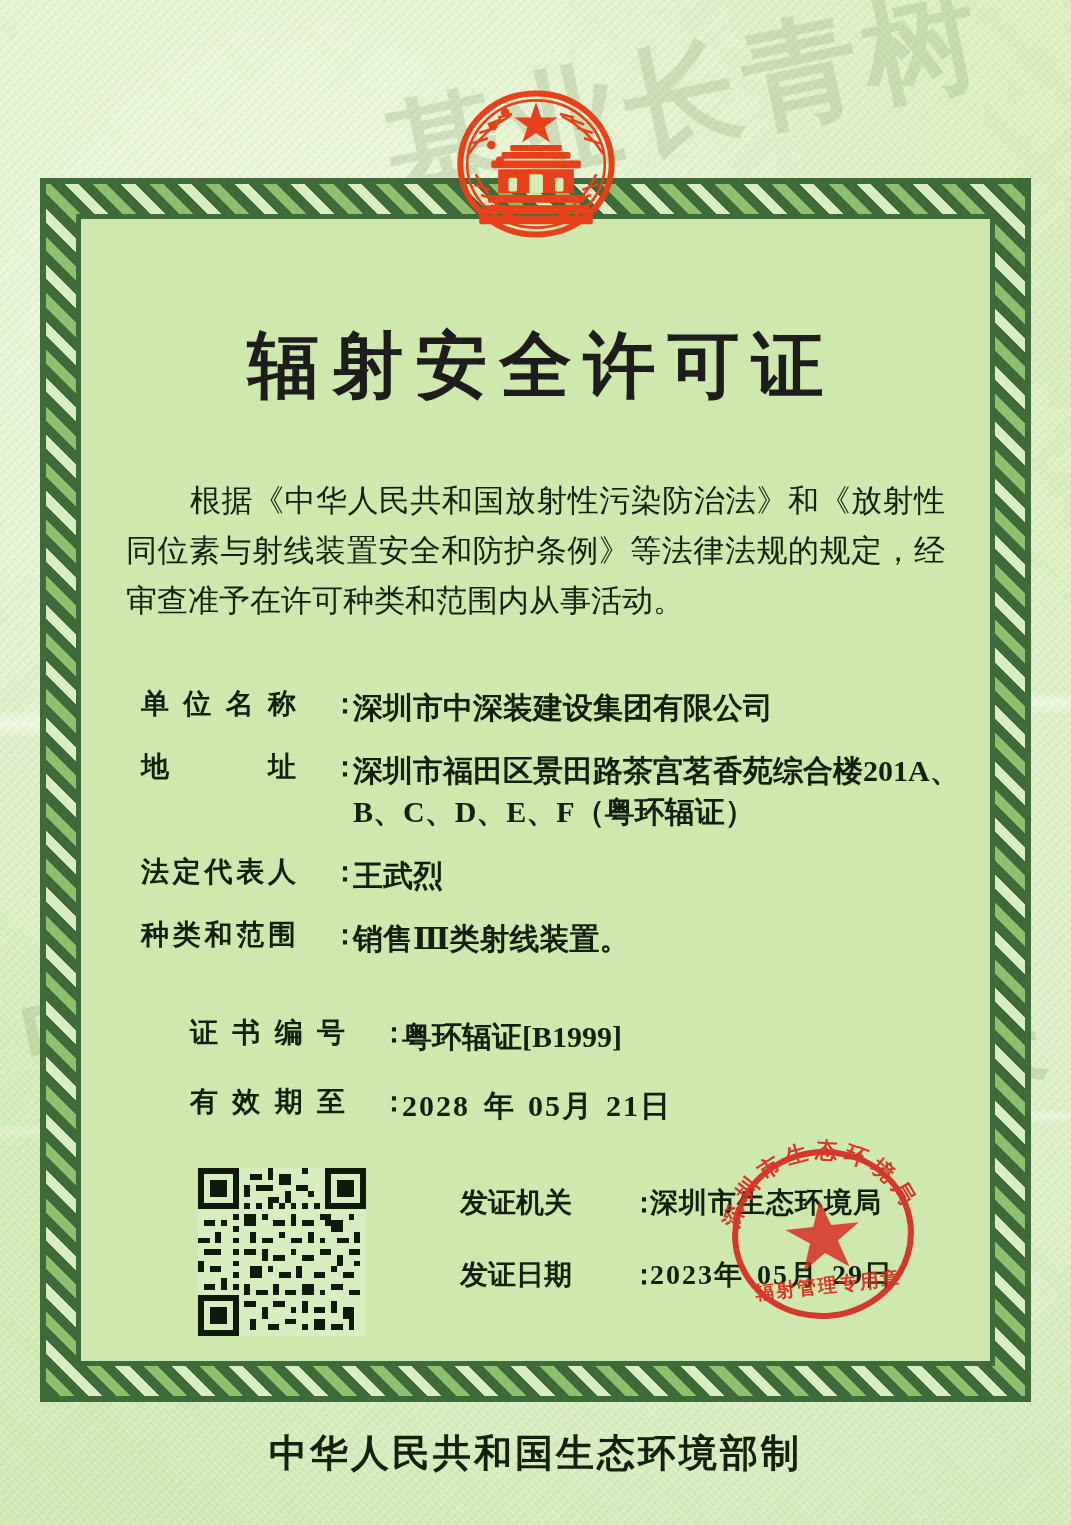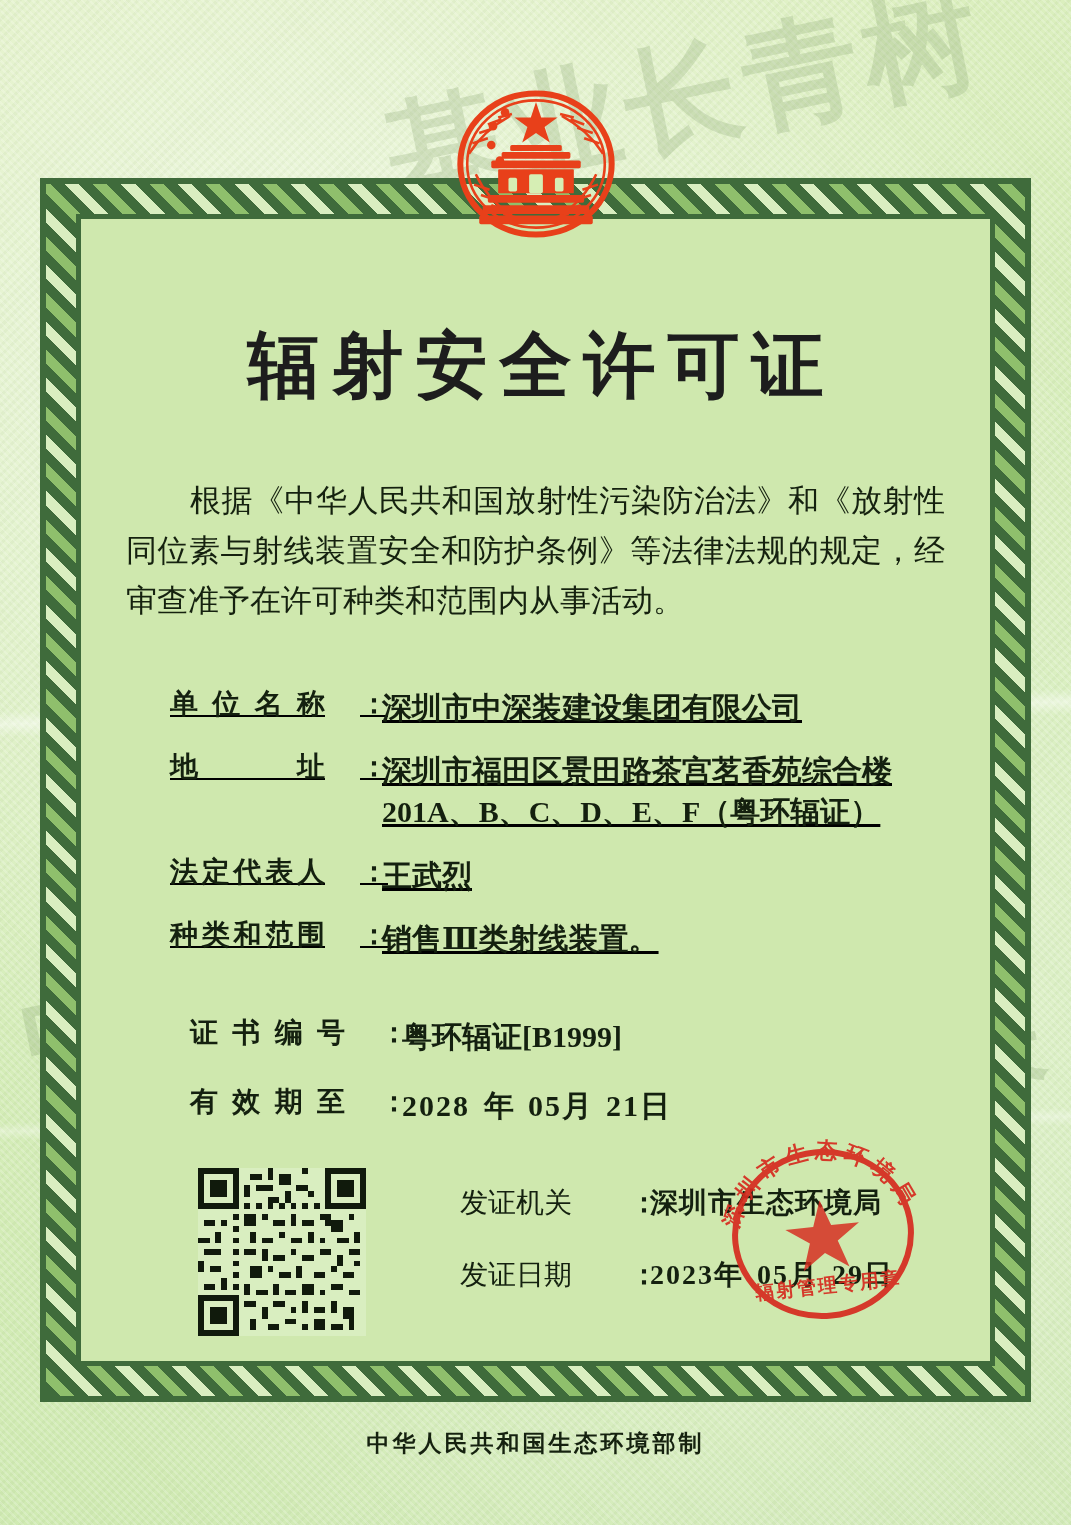--- a/index.html
+++ b/index.html
@@ -142,22 +142,21 @@
     margin: 62px 26px 0 26px;
     font-size: 31px;
     line-height: 1.62;
     color: #15210f;
     text-align: justify;
     text-indent: 64px;
     font-family: "Liberation Serif", "DejaVu Serif", serif;
   }
 
   .fields {
-    margin: 58px 0 0 70px;
-    text-decoration: underline;
+    margin: 58px 0 0 41px;
   }
   .field-row {
     display: flex;
     align-items: flex-start;
     margin-bottom: 20px;
   }
   .field-label {
     width: 190px;
     flex: 0 0 190px;
     font-size: 28px;
@@ -218,21 +217,21 @@
     top: 24px;
     width: 500px;
   }
   .issuer-row {
     display: flex;
     align-items: baseline;
     margin-bottom: 34px;
   }
   .issuer-label {
     font-size: 28px;
-    font-weight: 400;
+    font-weight: 700;
     color: #14200f;
     width: 170px;
     flex: 0 0 170px;
   }
   .issuer-colon {
     width: 20px;
     flex: 0 0 20px;
     font-size: 28px;
     font-weight: 700;
     color: #14200f;
@@ -256,21 +255,21 @@
     z-index: 8;
   }
 
   
   #footer {
     position: absolute;
     left: 0;
     right: 0;
     top: 1428px;
     text-align: center;
-    font-size: 23px;
+    font-size: 38px;
     font-weight: 700;
     letter-spacing: 3px;
     color: #15210f;
     z-index: 6;
   }
 </style>
 </head>
 <body>
 
 <div id="certificate">

